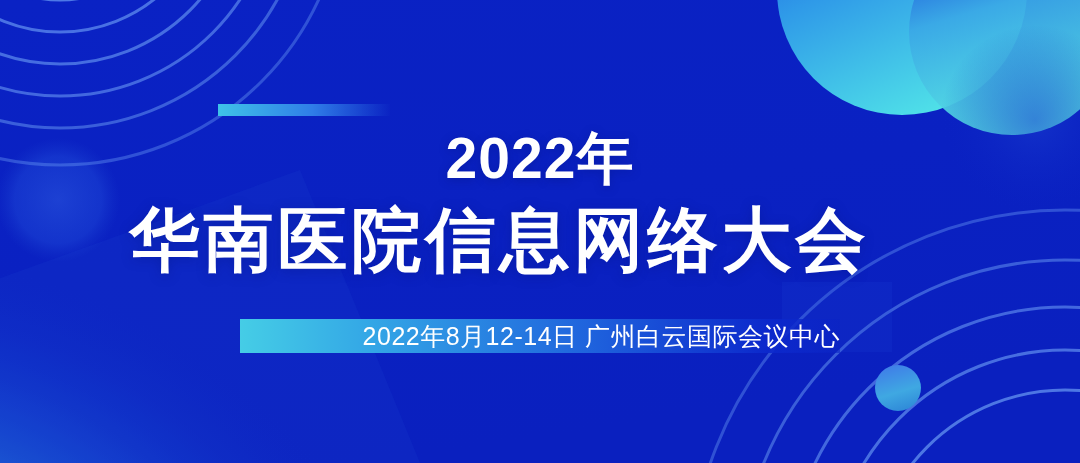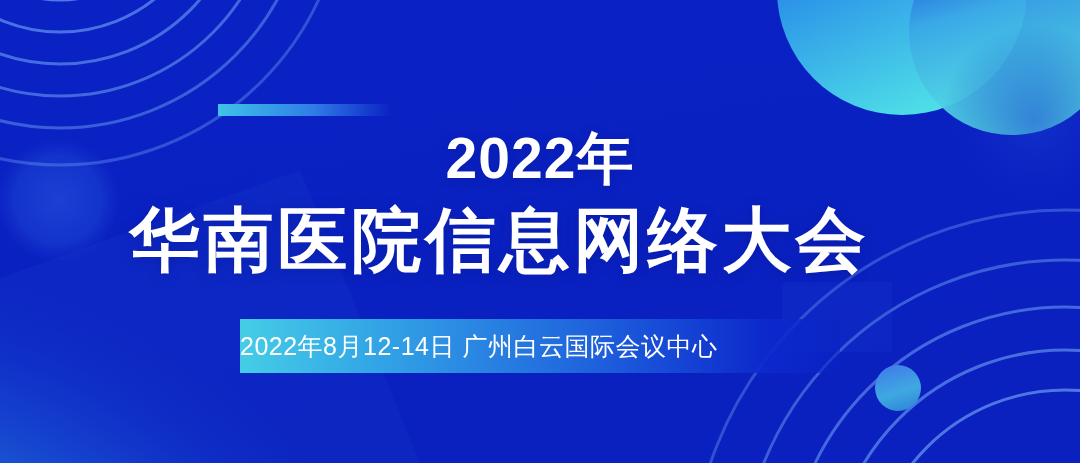--- a/index.html
+++ b/index.html
@@ -63,25 +63,25 @@
     top: 78px;
     width: 172px;
     height: 12px;
     background: linear-gradient(90deg, #3fc3e8 0%, #2f7de8 55%, rgba(26,61,200,0.05) 100%);
   }
   #subtitle-wrap {
     position: absolute;
     left: 240px;
     top: 293px;
     width: 600px;
-    height: 54px;
+    height: 34px;
     background: linear-gradient(90deg, #45cde6 0%, #33a6e6 22%, #1f63dd 58%, rgba(12,41,205,0.92) 88%, rgba(10,34,196,0.55) 100%);
     display: flex;
     align-items: center;
-    justify-content: flex-start;
+    justify-content: flex-end;
   }
   #subtitle-text {
     font-size: 25px;
     color: #ffffff;
     letter-spacing: 0.5px;
     white-space: nowrap;
     font-weight: normal;
   }
 </style>
 </head>

